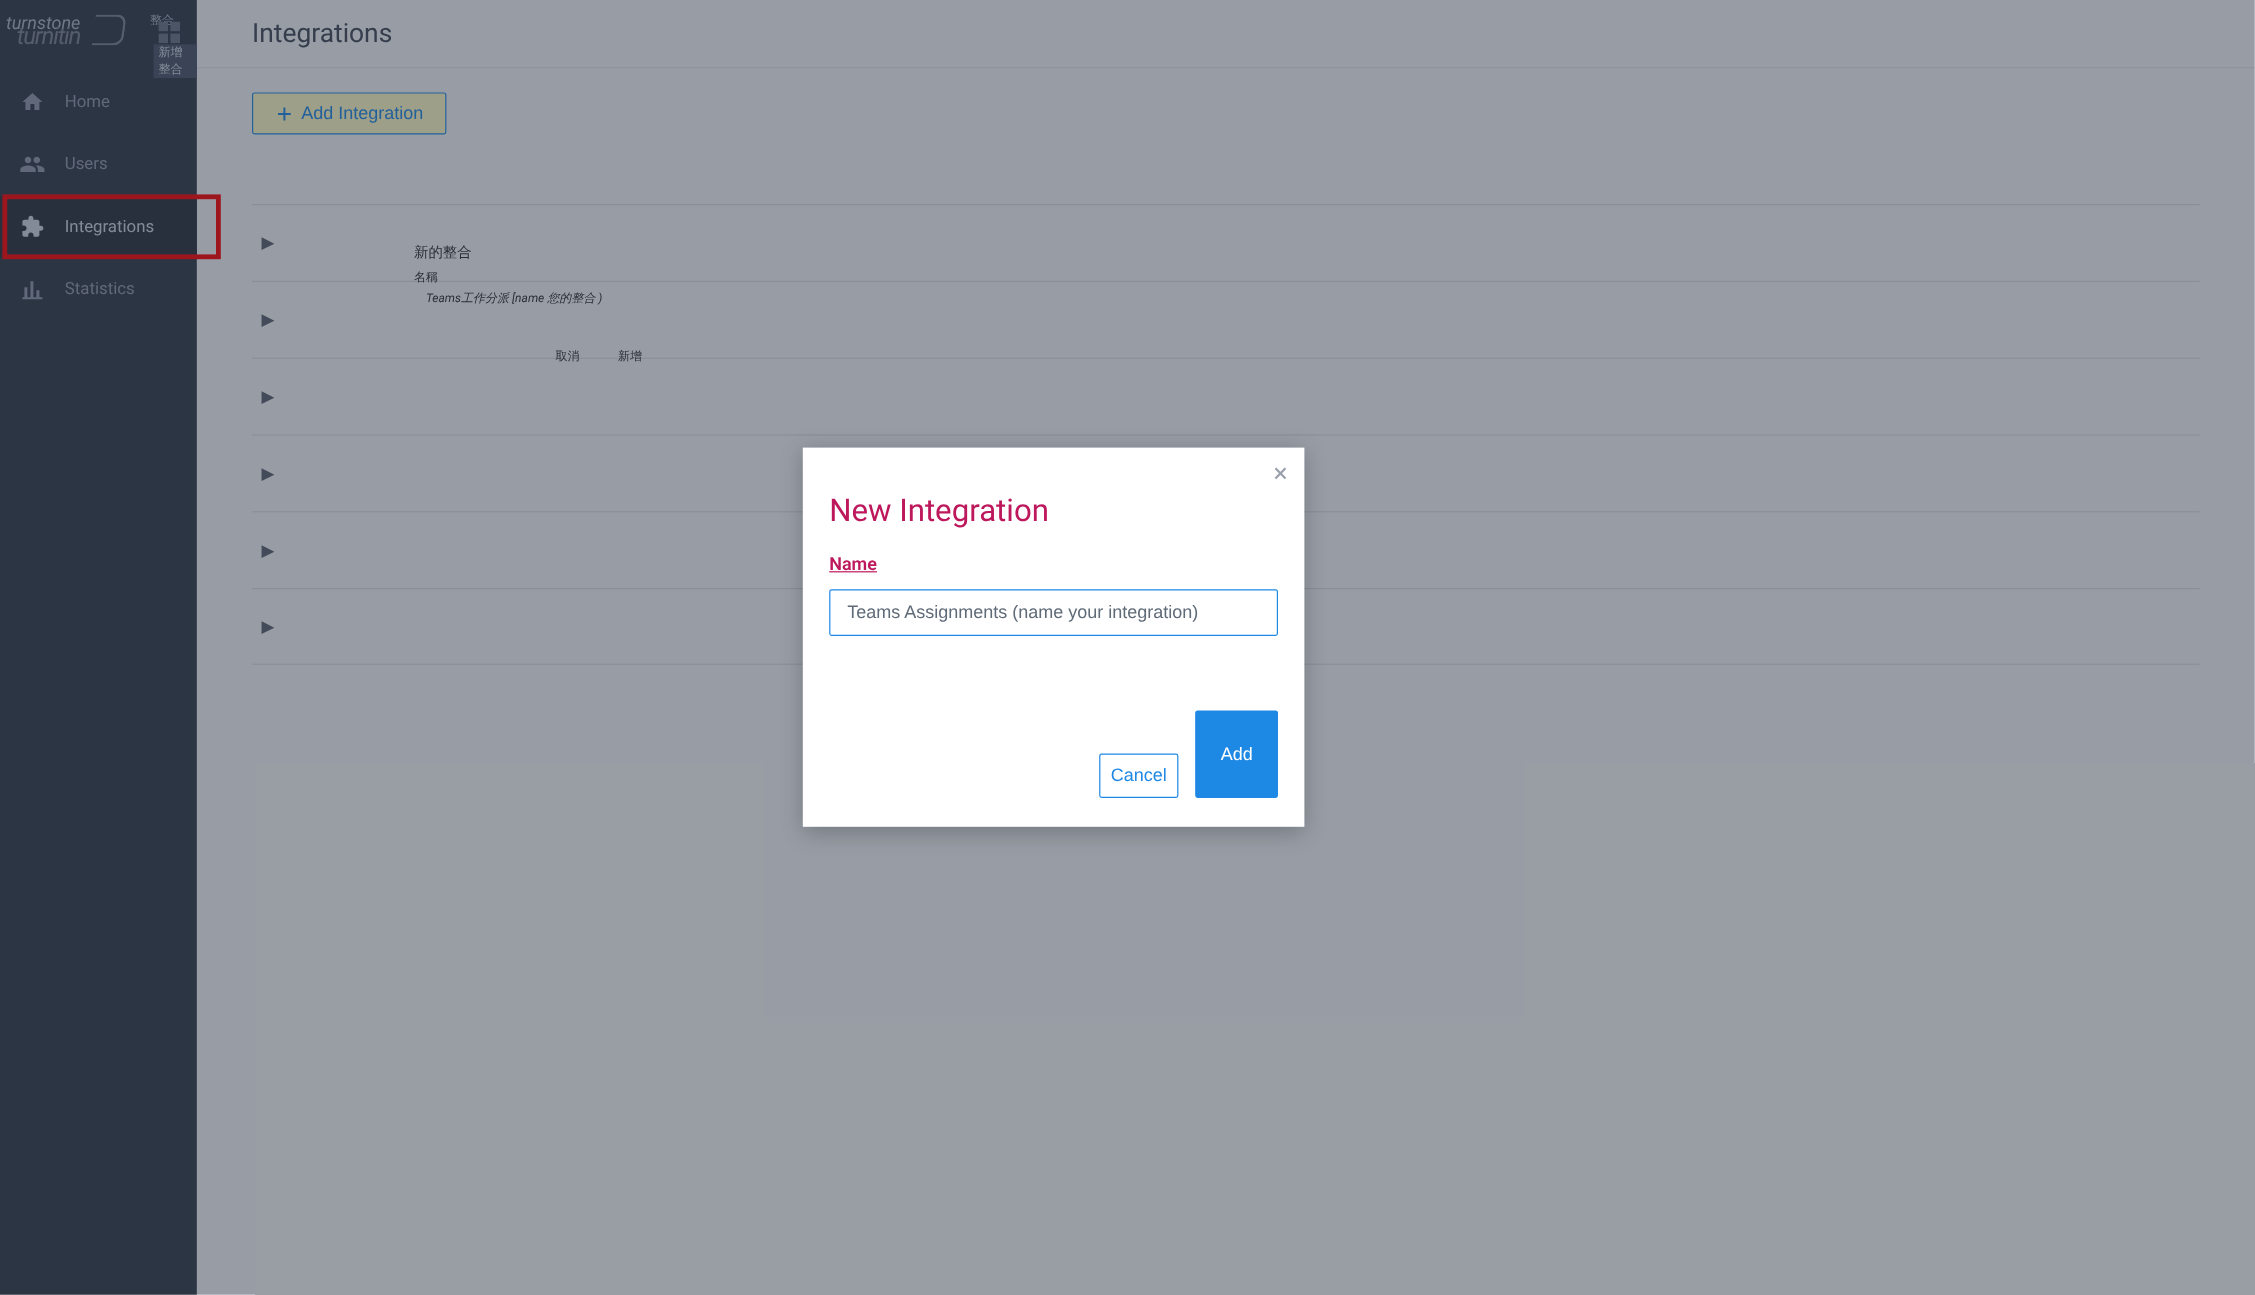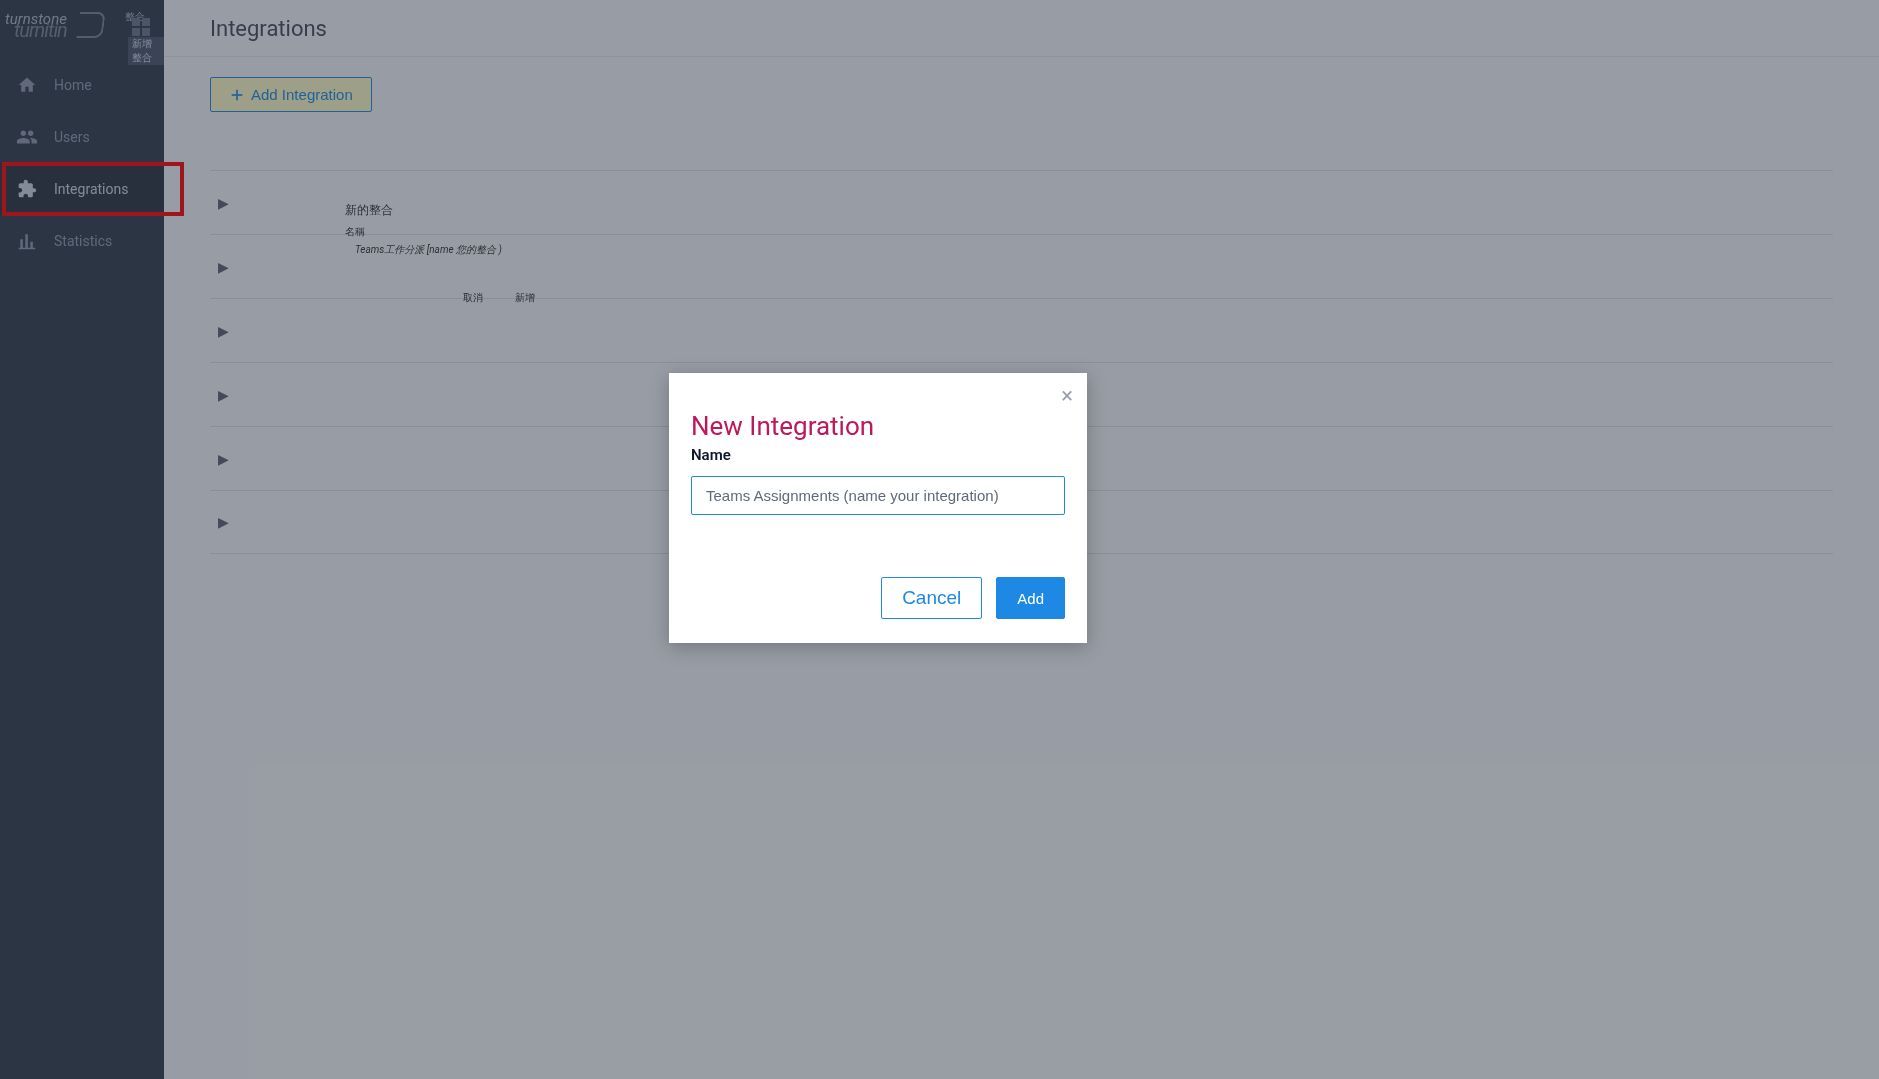--- a/index.html
+++ b/index.html
@@ -220,22 +220,23 @@
     }
     .modal-title {
       font-size: 26px;
       font-weight: 400;
       color: #be185d;
       margin-top: 16px;
     }
     .field-label {
       font-size: 15px;
       font-weight: 600;
-      color: #0f172a;
-      margin-top: 5px;
+      color: #be185d;
+      margin-top: 20px;
+      text-decoration: underline;
     }
     .text-input {
       width: 100%;
       margin-top: 12px;
       padding: 10px 14px;
       font-size: 15px;
       color: #5f6b78;
       border: 1px solid #1e88e5;
       border-radius: 2px;
       outline: none;
@@ -243,24 +244,25 @@
     .modal-actions {
       display: flex;
       justify-content: flex-end;
       gap: 14px;
       margin-top: 62px;
     }
     .btn-outline {
       border: 1px solid #1e88e5;
       color: #1e88e5;
       background: #fff;
-      padding: 9px 20px;
-      font-size: 19px;
+      padding: 9px 9px;
+      font-size: 15px;
       border-radius: 2px;
       cursor: pointer;
+      margin-top: 36px;
     }
     .btn-primary {
       border: 1px solid #1e88e5;
       background: #1e88e5;
       color: #fff;
       padding: 9px 20px;
       font-size: 15px;
       border-radius: 2px;
       cursor: pointer;
     }

